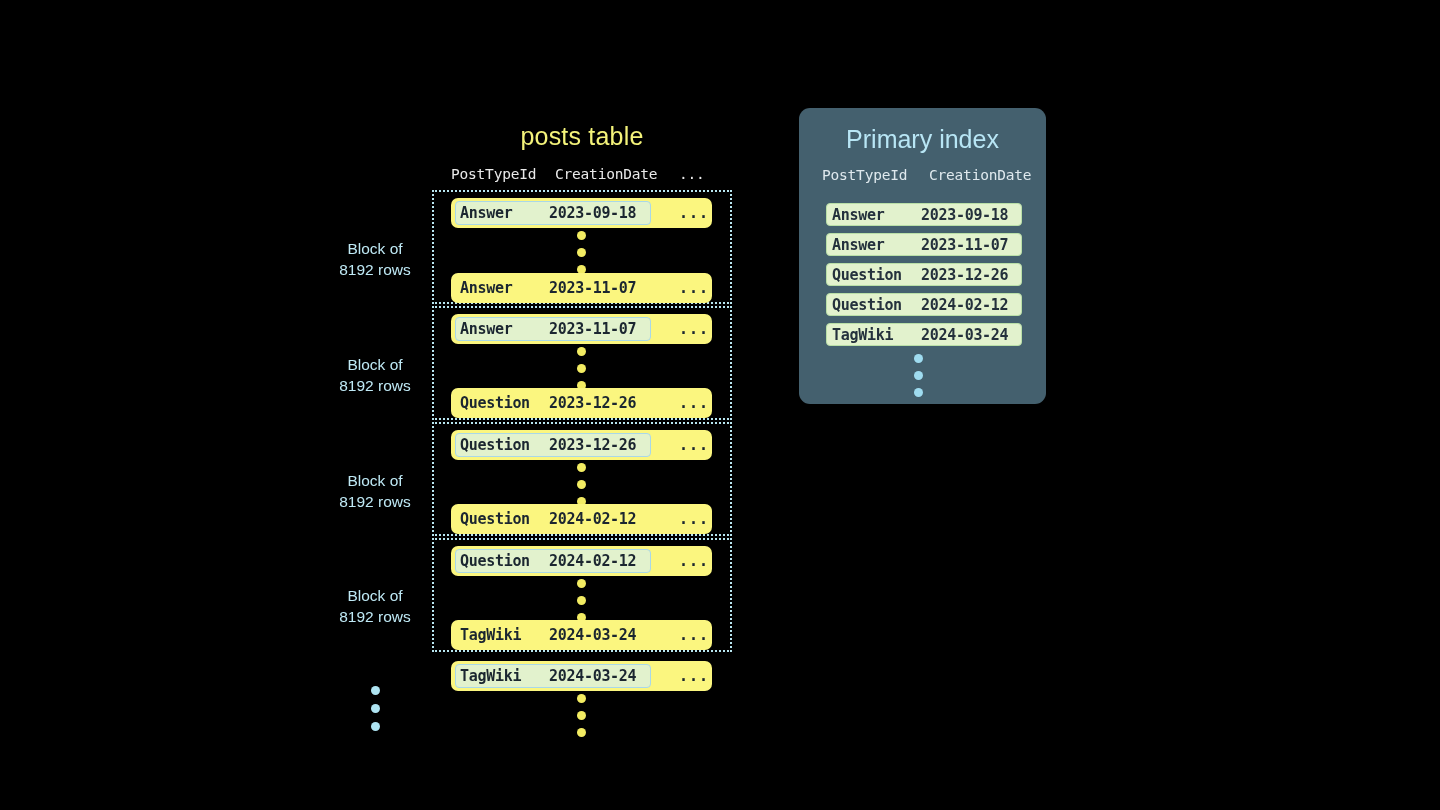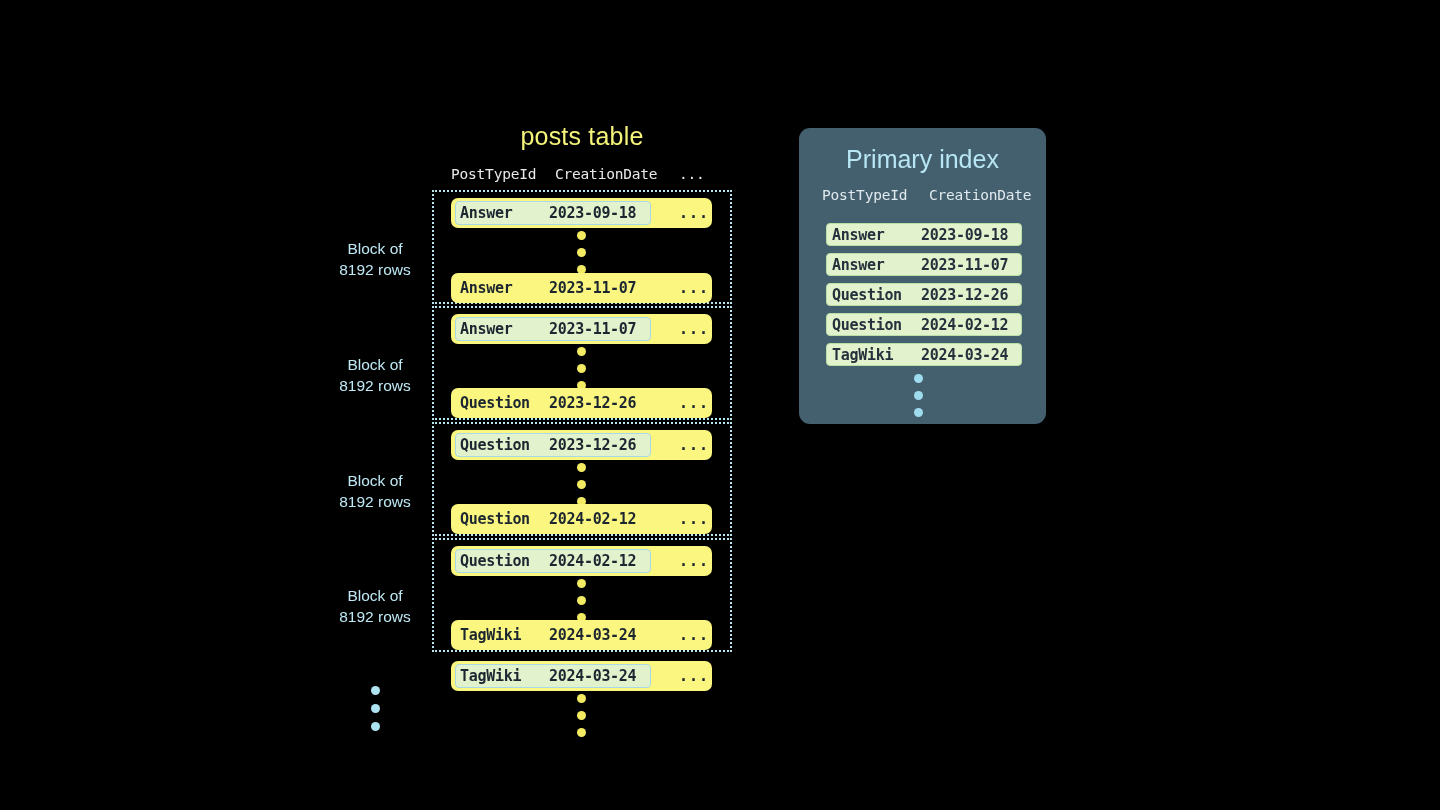--- a/index.html
+++ b/index.html
@@ -148,21 +148,20 @@
 
   
   #primary-index-panel {
     position: absolute;
     left: 799px;
     top: 108px;
     width: 247px;
     height: 296px;
     background: #44606e;
     border-radius: 11px;
-    margin-top: 20px;
   }
   #primary-index-title {
     position: absolute;
     left: 0;
     top: 17px;
     width: 247px;
     text-align: center;
     color: #b8e6f5;
     font-size: 25px;
     font-family: "Liberation Sans", sans-serif;

